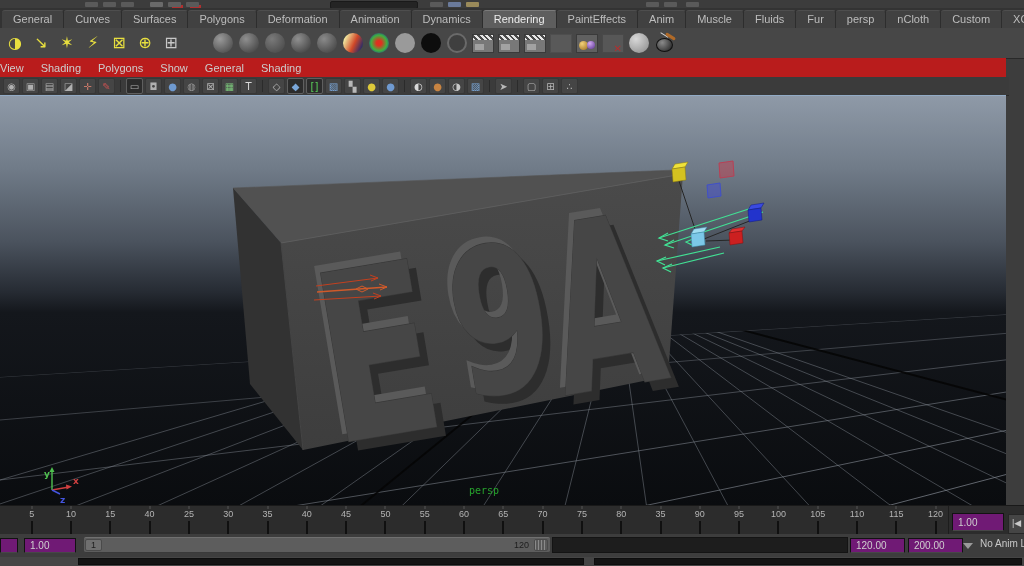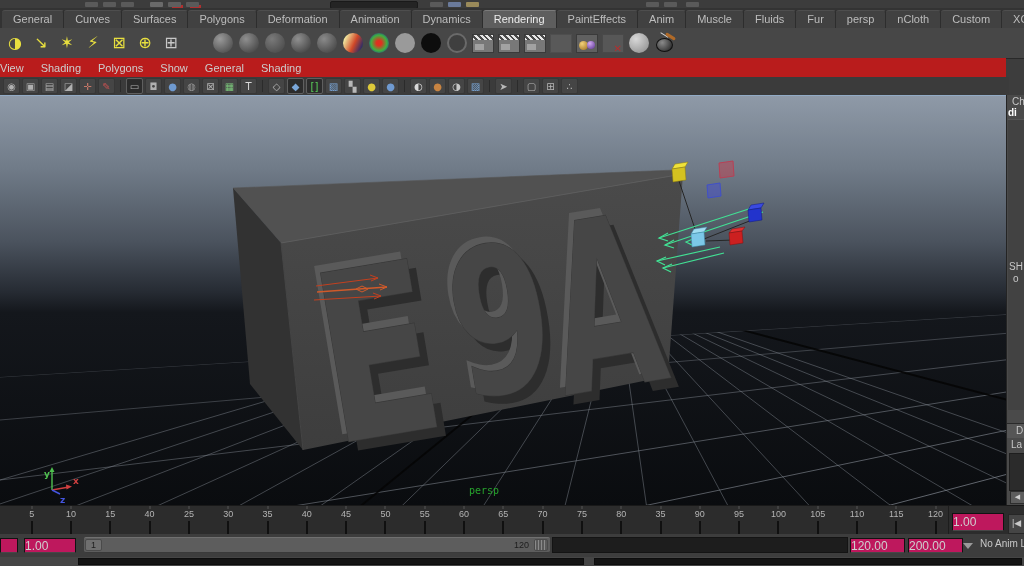--- a/index.html
+++ b/index.html
@@ -64,22 +64,22 @@
   .rp-layers{position:absolute;left:2px;right:0;top:358px;height:36px;background:#2b2b2b;border:1px solid #1e1e1e}
   .rp-btn{position:absolute;left:3px;top:396px;width:13px;height:11px;background:#5d5d5d;border:1px solid #2e2e2e;
     color:#cfcfcf;font-size:7px;line-height:10px;text-align:center}
 
   
   #timeline{left:0;right:0;top:505px;height:29px;background:#2c2c2c;border-top:1px solid #191919}
   #ruler{position:absolute;left:0;top:0;width:948px;height:29px;overflow:hidden;border-right:1px solid #1d1d1d}
   .tnum{position:absolute;top:3px;font-size:9px;color:#b4b4b4;transform:translateX(-50%)}
   .ttick{position:absolute;top:15px;width:2px;height:13px;background:#101010;transform:translateX(-50%)}
   .ttop{position:absolute;top:0;width:1px;height:3px;background:#565656;transform:translateX(-50%)}
-  .field{position:absolute;background:#be185d;border:1px solid #121212;border-bottom-color:#474747;
-    color:#cfcfcf;font-size:12px;display:flex;align-items:center;box-sizing:border-box}
+  .field{position:absolute;background:#701a75;border:1px solid #121212;border-bottom-color:#474747;
+    color:#cfcfcf;font-size:10px;display:flex;align-items:center;padding-left:5px;box-sizing:border-box}
   #pbctl{position:absolute;left:1008px;top:8px;width:20px;height:18px;background:#454545;border:1px solid #262626;
     color:#c8c8c8;font-size:9px;line-height:16px;padding-left:3px;overflow:hidden;white-space:nowrap}
 
   
   #rangebar{left:0;right:0;top:534px;height:23px;background:#3d3d3d}
   #rtrack{position:absolute;left:84px;top:3px;width:466px;height:16px;background:#5d5d5d;border-radius:2px;
     border-top:1px solid #707070;border-bottom:1px solid #3a3a3a;box-sizing:border-box}
   .rhandle{position:absolute;top:1px;height:12px;background:#6f6f6f;border:1px solid #4a4a4a;border-radius:2px;
     font-size:9px;color:#1d1d1d;line-height:11px;text-align:center;box-sizing:border-box}
   .grip{background:repeating-linear-gradient(90deg,#8a8a8a 0 1px,#5a5a5a 1px 3px)}
@@ -400,33 +400,20 @@
         <line x1="52" y1="490" x2="69" y2="487" stroke="#d04040" stroke-width="1.4"></line>
         <polygon points="72,486.5 66,484.5 66.5,489.5" fill="#d04040"></polygon>
         <line x1="52" y1="490" x2="60" y2="494" stroke="#4455e0" stroke-width="1.4"></line>
         <text class="axlabel" x="44" y="477" fill="#4fc04f">y</text>
         <text class="axlabel" x="73" y="484" fill="#d04040">x</text>
         <text class="axlabel" x="60" y="503" fill="#4455e0">z</text>
       </g>
     </svg>
   </div>
 
-  <div id="rpanel" class="abs">
-    <div class="rp-txt" style="left:5px;top:1px">Ch</div>
-    <div class="rp-txt" style="left:1px;top:12px;font-weight:bold;color:#fff">di</div>
-    <div class="rp-chanbox"></div>
-    <div class="rp-txt" style="left:2px;top:166px">SH</div>
-    <div class="rp-txt" style="left:6px;top:178px">o</div>
-    <div class="rp-dheader">
-      <div class="rp-txt" style="left:9px;top:1px">D</div>
-    </div>
-    <div class="rp-txt" style="left:4px;top:344px">La</div>
-    <div class="rp-layers"></div>
-    <div class="rp-btn">◀</div>
-  </div>
 
   <div id="timeline" class="abs">
     <div id="ruler">
         <div class="ttop" style="left: 31.7px;"></div>
         <div class="tnum" style="left: 31.7px;">5</div>
         <div class="ttick" style="left: 31.7px;"></div>
         <div class="ttop" style="left: 71px;"></div>
         <div class="tnum" style="left: 71px;">10</div>
         <div class="ttick" style="left: 71px;"></div>
         <div class="ttop" style="left: 110.3px;"></div>

